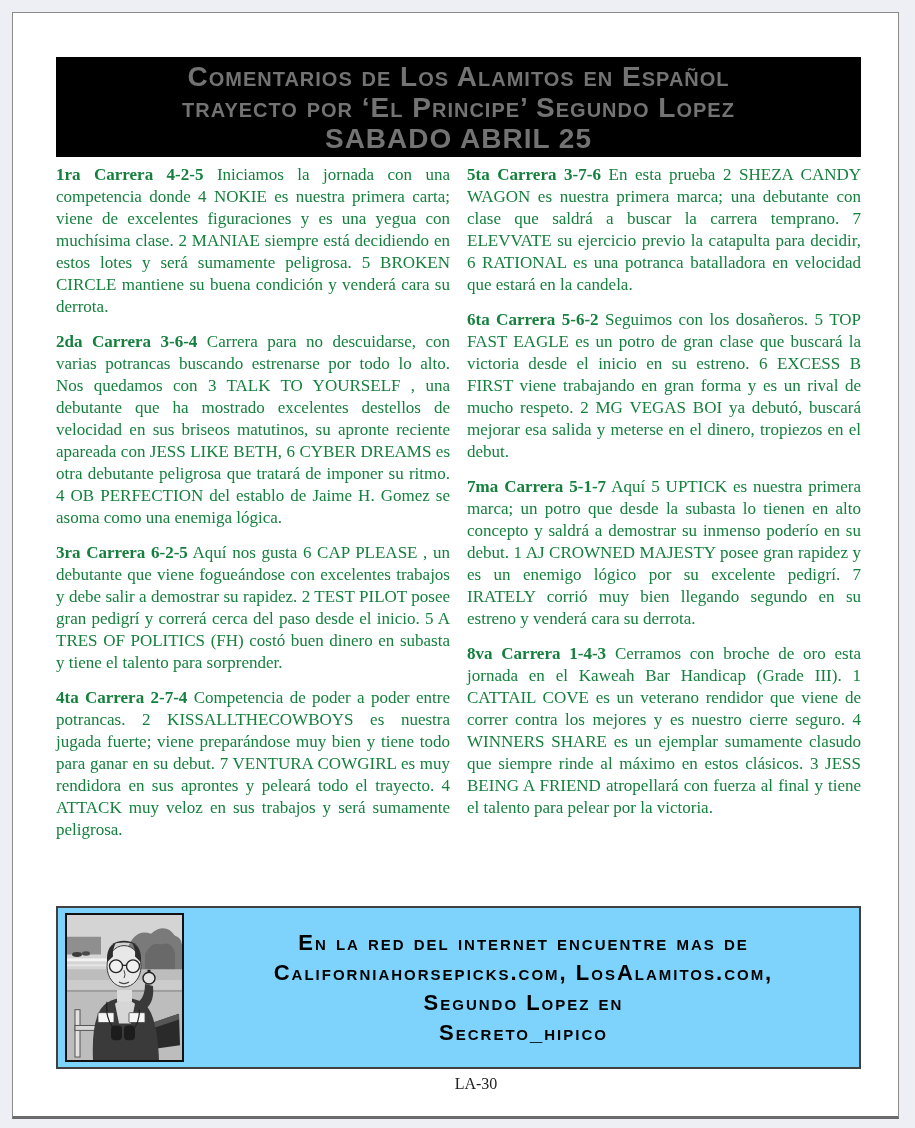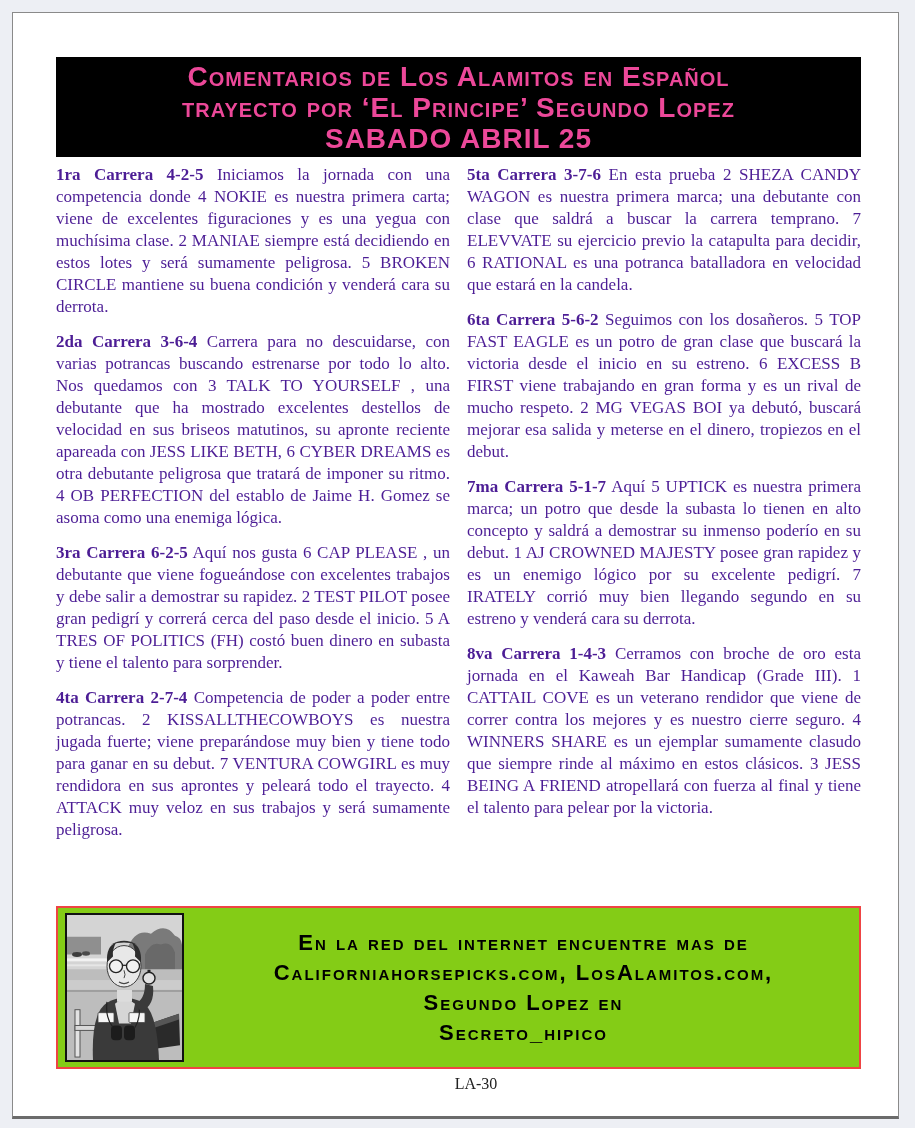--- a/index.html
+++ b/index.html
@@ -16,21 +16,21 @@
     width: 887px; height: 1107px;
     background: #ffffff;
     border: 1px solid #8a8a8a;
     border-bottom: 3px solid #6b6b6b;
   }
   .banner {
     position: absolute;
     left: 43px; right: 37px; top: 44px;
     height: 100px;
     background: #000000;
-    color: #ec4899;
+    color: #737373;
     text-align: center;
     padding-top: 4px;
   }
   .banner-line {
     font-family: "Liberation Sans", sans-serif;
     font-weight: 700;
     font-variant: small-caps;
     font-size: 28px;
     line-height: 31px;
     letter-spacing: 1px;
@@ -40,36 +40,36 @@
     position: absolute;
     left: 43px; right: 37px; top: 151px;
     display: flex;
     gap: 17px;
   }
   .col {
     flex: 1 1 0;
     text-align: justify;
     font-size: 17px;
     line-height: 22px;
-    color: #4c1d95;
+    color: #15803d;
     hyphens: auto;
   }
   .col p { margin-bottom: 13px; }
   .col p b { font-weight: 700; }
   .best-bet {
     font-weight: 700;
     white-space: pre-wrap;
     text-align: left;
   }
   .promo {
     position: absolute;
     left: 43px; right: 37px; top: 893px;
     height: 163px;
-    background: #84cc16;
-    border: 2px solid #ef4444;
+    background: #7dd3fc;
+    border: 2px solid #404040;
     display: flex;
     align-items: center;
   }
   .cartoon-wrap {
     flex: 0 0 auto;
     margin-left: 7px;
     width: 119px; height: 149px;
     border: 2px solid #111111;
     background: #cfcfcf;
   }

